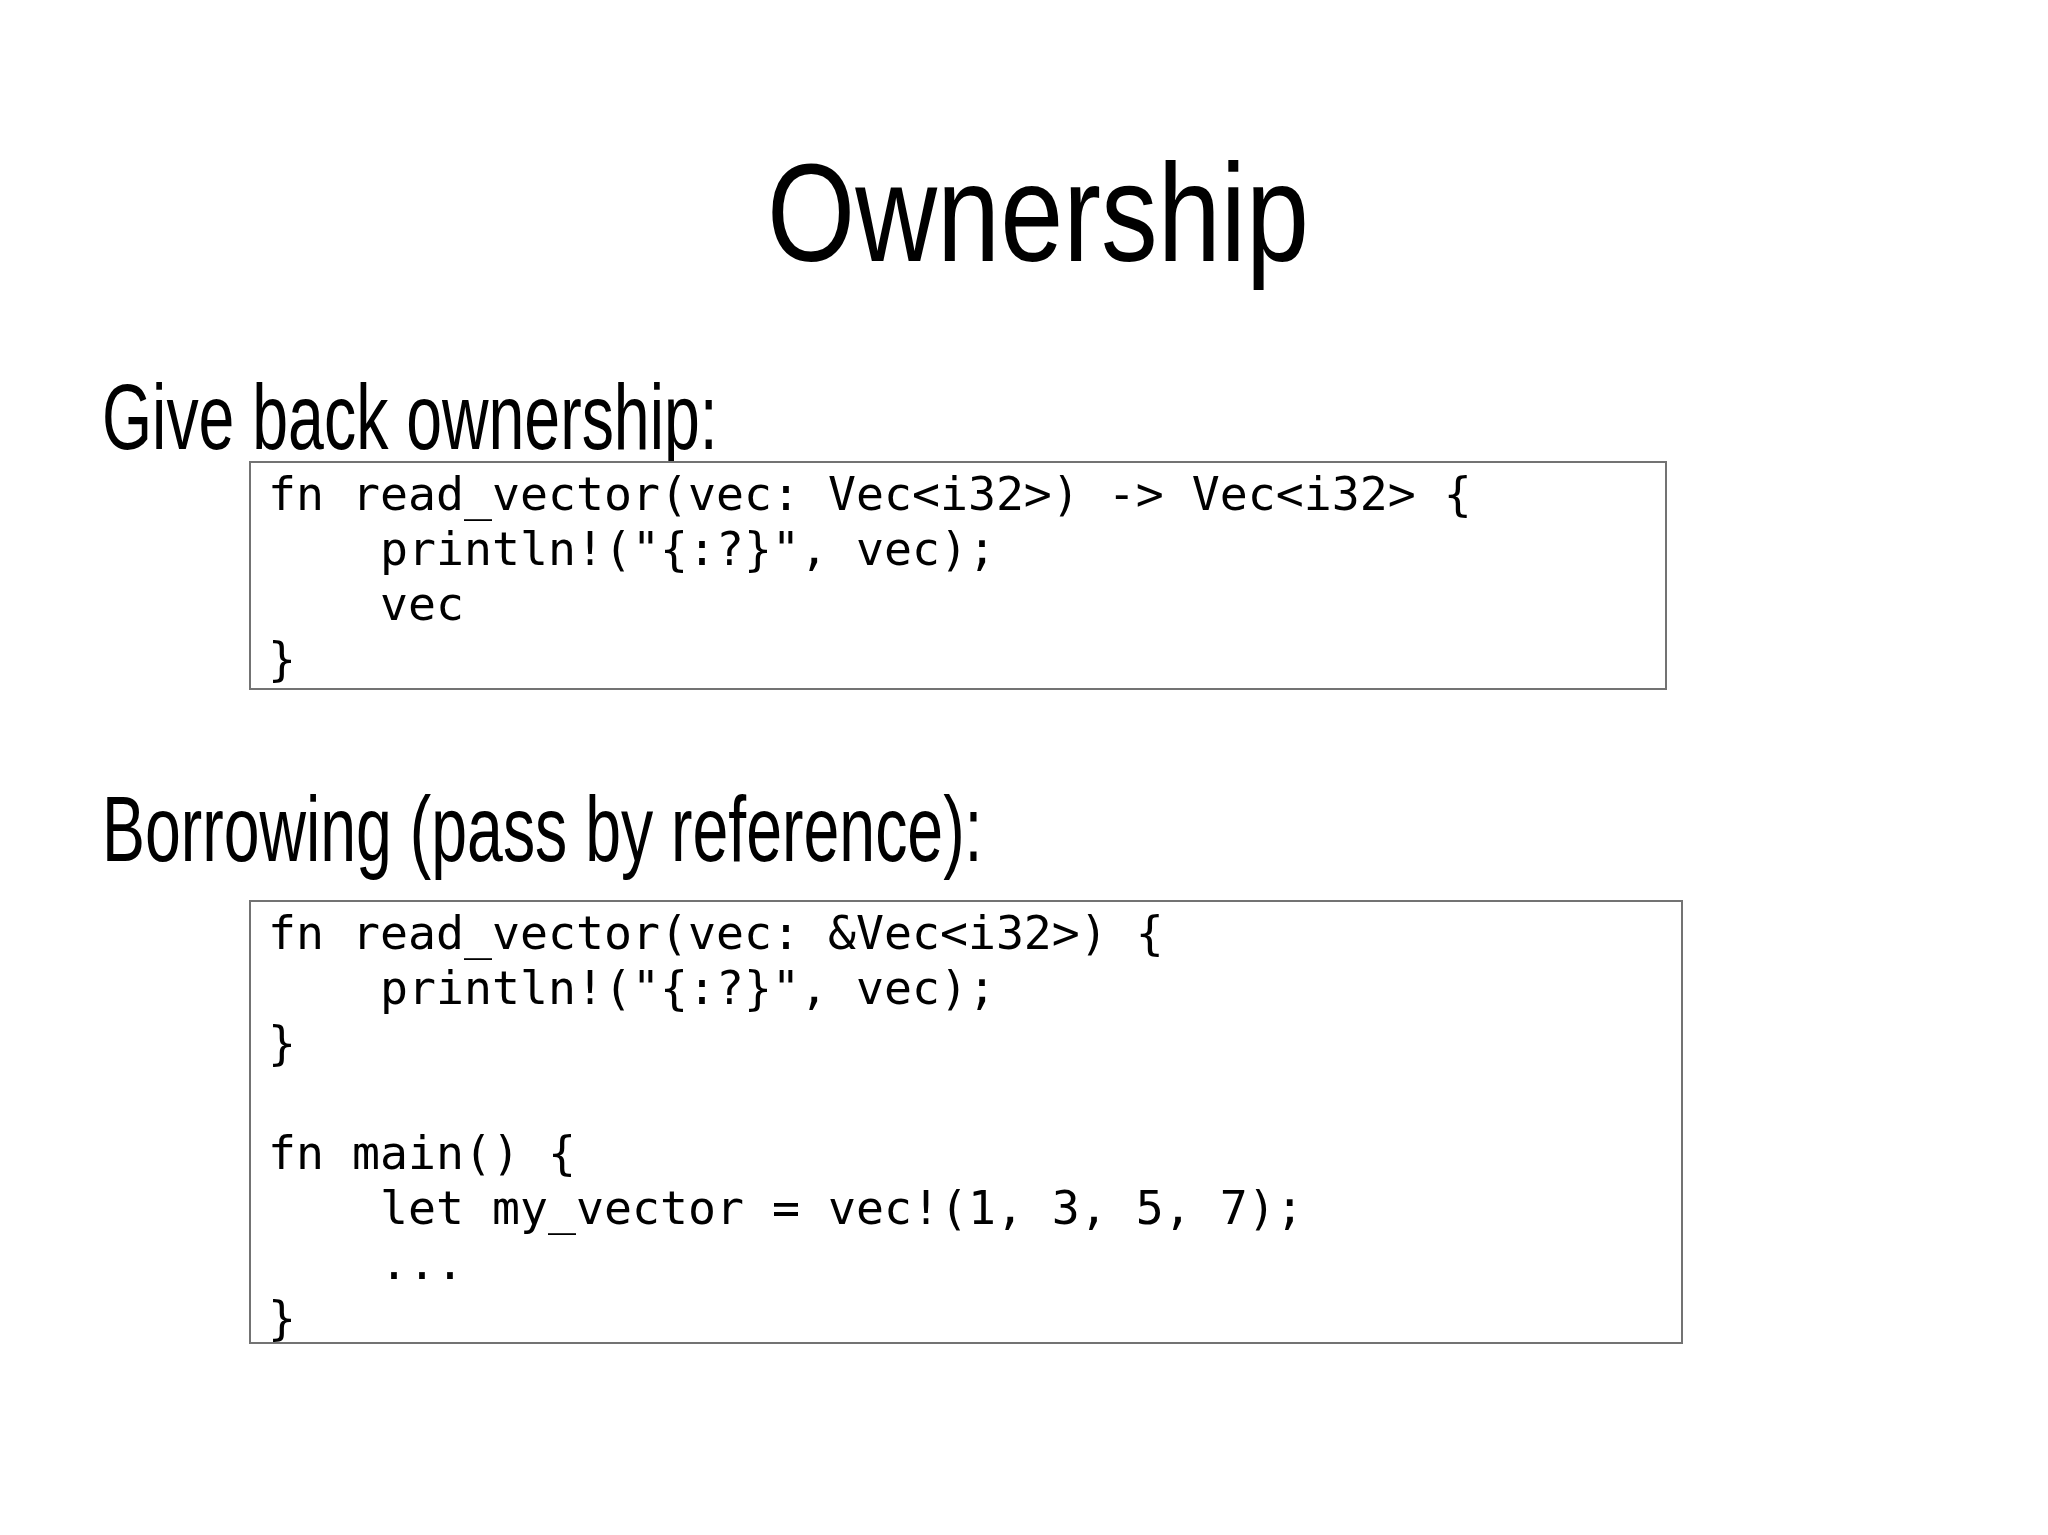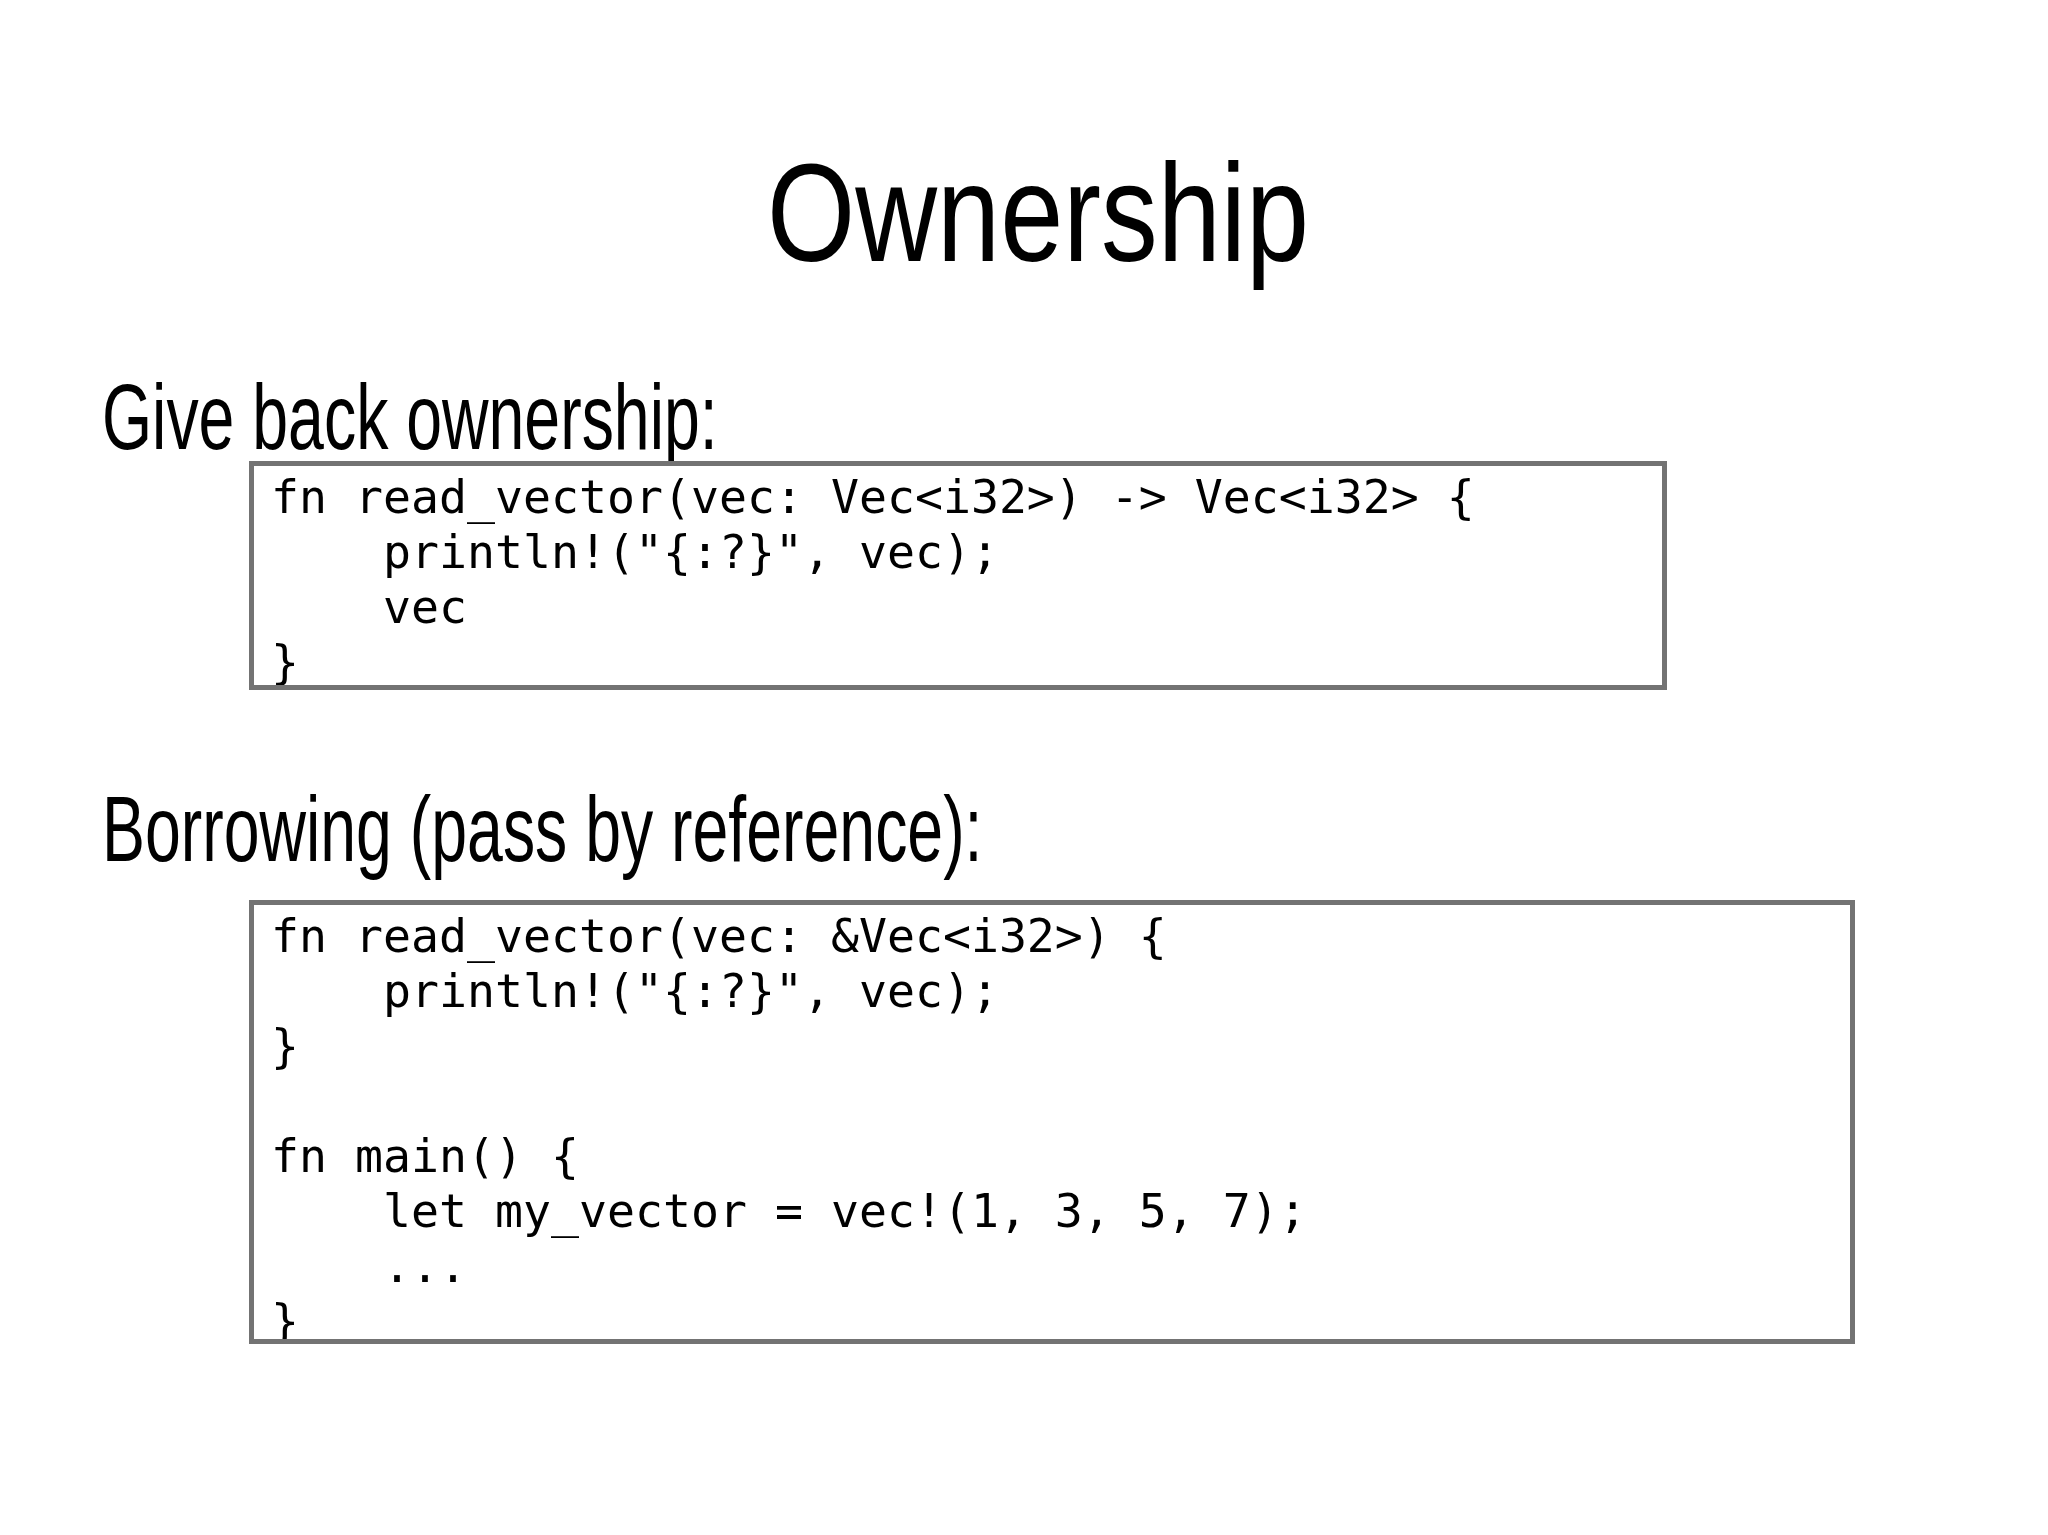--- a/index.html
+++ b/index.html
@@ -38,32 +38,32 @@
     transform: scaleX(0.70);
     transform-origin: left center;
     white-space: nowrap;
   }
   .heading-1 { top: 371px; }
   .heading-2 { top: 783px; }
   .code-box {
     position: absolute;
     left: 249px;
     background: #ffffff;
-    border: 5px solid #737373;
+    border: 2px solid #737373;
     box-sizing: border-box;
     overflow: hidden;
   }
   .code-box-1 {
     top: 461px;
     width: 1418px;
     height: 229px;
   }
   .code-box-2 {
     top: 900px;
-    width: 1606px;
+    width: 1434px;
     height: 444px;
   }
   .code-box pre {
     margin: 0;
     padding: 4px 10px 0 17px;
     font-family: "DejaVu Sans Mono", monospace;
     font-size: 46.5px;
     line-height: 55px;
     color: #000000;
     white-space: pre;

